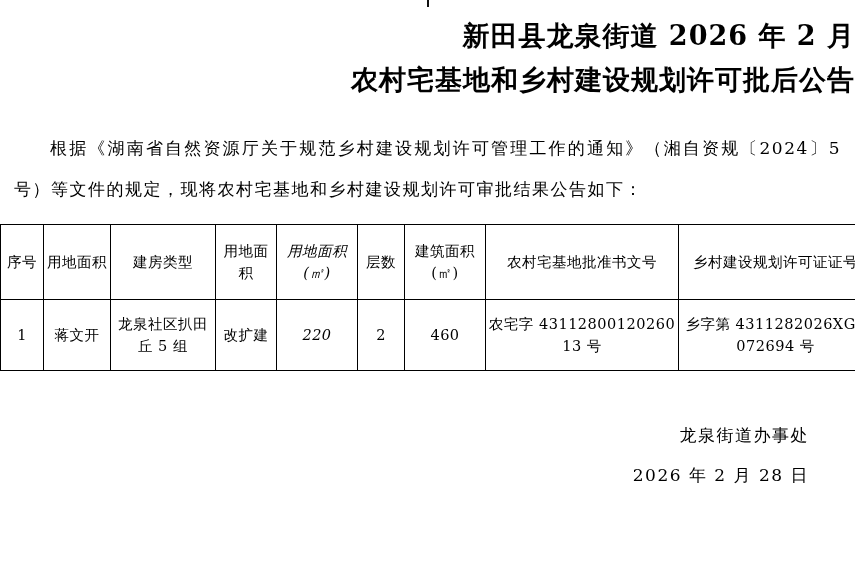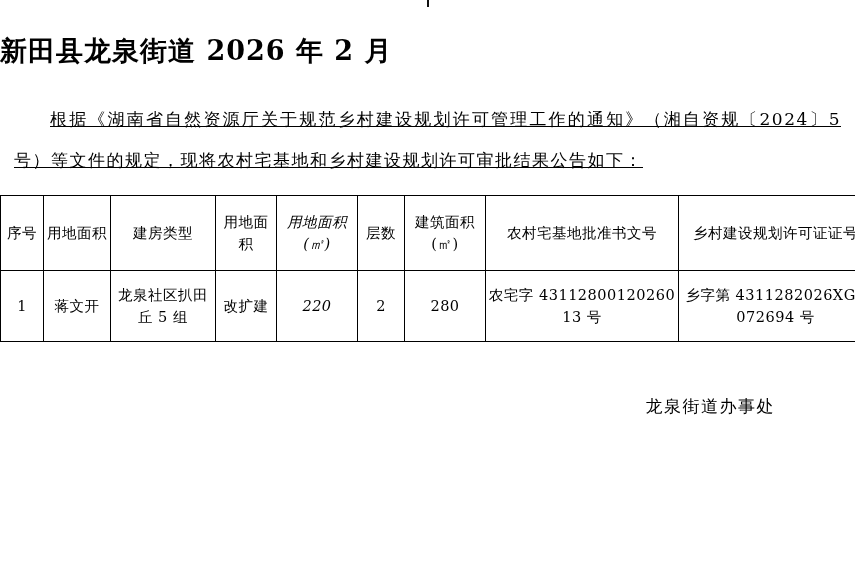--- a/index.html
+++ b/index.html
@@ -24,40 +24,39 @@
   
   .top-tick {
     position: absolute;
     top: 0;
     left: 427px;
     width: 2px;
     height: 7px;
     background: #111;
   }
   .title-block {
-    padding-top: 29px;
-    text-align: left;
+    padding-top: 14px;
+    text-align: right;
   }
   .title-line {
     font-size: 27px;
     font-weight: bold;
     letter-spacing: 1px;
     line-height: 44px;
     font-family: "DejaVu Serif", "Liberation Serif", serif;
   }
   .body-block {
     margin: 26px 14px 0 14px;
     font-size: 17px;
     line-height: 41px;
     text-align: justify;
     letter-spacing: 1.5px;
   }
   .body-para {
     text-indent: 36px;
-    text-decoration: underline;
   }
   table.notice {
     border-collapse: collapse;
     width: 827px;
     margin: 14px auto 0 auto;
     table-layout: fixed;
   }
   table.notice th, table.notice td {
     border: 1px solid #000;
     text-align: center;
@@ -80,36 +79,37 @@
   .col-owner { width: 62px; }
   .col-loc   { width: 100px; }
   .col-type  { width: 56px; }
   .col-land  { width: 76px; font-style: italic; }
   .col-floor { width: 42px; }
   .col-build { width: 76px; margin-top: 27px; }
   .col-appr  { width: 188px; margin-left: 48px; }
   .col-perm  { width: 189px; }
   .sign-block {
     margin-top: 44px;
-    padding-right: 80px;
+    padding-right: 46px;
     text-align: right;
     font-size: 17px;
     line-height: 40px;
     letter-spacing: 1.5px;
   }
 </style>
 </head>
 <body>
 
 <div class="page">
 
   <div class="top-tick"></div>
 
   <div class="title-block">
     <div class="title-line">新田县龙泉街道 2026 年 2 月</div>
+    <div class="title-line">农村宅基地和乡村建设规划许可批后公告</div>
   </div>
 
   <div class="body-block">
     <div class="body-para">根据《湖南省自然资源厅关于规范乡村建设规划许可管理工作的通知》（湘自资规〔2024〕5 号）等文件的规定，现将农村宅基地和乡村建设规划许可审批结果公告如下：</div>
   </div>
 
   <table class="notice">
     <thead>
       <tr>
         <th class="col-seq">序号</th>
@@ -124,24 +124,25 @@
       </tr>
     </thead>
     <tbody>
       <tr>
         <td class="col-seq">1</td>
         <td class="col-owner">蒋文开</td>
         <td class="col-loc">龙泉社区扒田丘 5 组</td>
         <td class="col-type">改扩建</td>
         <td class="col-land">220</td>
         <td class="col-floor">2</td>
-        <td class="col-build">280</td>
+        <td class="col-build">460</td>
         <td class="col-appr">农宅字 4311280012026013 号</td>
         <td class="col-perm">乡字第 4311282026XG0072694 号</td>
       </tr>
     </tbody>
   </table>
 
   <div class="sign-block">
     <div>龙泉街道办事处</div>
+    <div>2026 年 2 月 28 日</div>
   </div>
 
 </div>
 
 </body></html>

